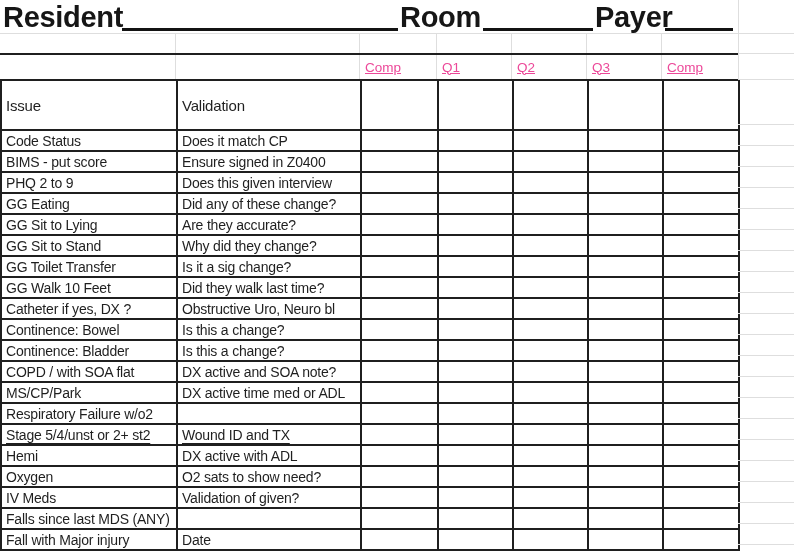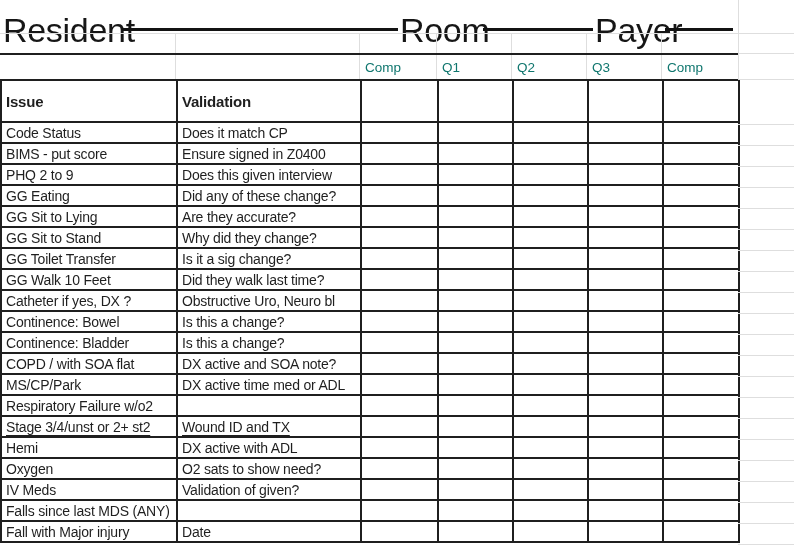--- a/index.html
+++ b/index.html
@@ -7,21 +7,21 @@
   body { font-family:"Liberation Sans", sans-serif; color:var(--text,#1f1f1f); }
 
   .canvas {
     position:relative; width:794px; height:558px;
     background:#fff; overflow:hidden;
   }
 
   
   .title-row { position:absolute; left:0; top:0; width:794px; height:33px; }
   .title-label {
-    position:absolute; top:11px; font-size:34px; font-weight:400;
+    position:absolute; top:1px; font-size:29px; font-weight:700;
     color:#161616; letter-spacing:-0.3px; white-space:nowrap;
   }
   .fill-blank {
     position:absolute; top:1px; height:30px;
     border-bottom:3px solid #131313;
   }
   .lbl-resident { left:3px; }
   .blank-resident { left:122px; width:276px; }
   .lbl-room { left:400px;text-align:center; }
   .blank-room { left:483px; width:110px; }
@@ -43,40 +43,40 @@
 
   
   .quarter-header {
     position:absolute; left:0; top:53px; width:738px; height:26px;
     border-top:2px solid var(--border,#1f1f1f);
     display:flex; align-items:center;
   }
   .quarter-header .qh-cell {
     height:100%; display:flex; align-items:center;
     border-right:1px solid var(--grid,#dedede);
-    font-size:13.5px; color:#0f766e; padding-left:5px; white-space:nowrap;
+    font-size:13.5px; color:#ec4899; padding-left:5px; white-space:nowrap;text-decoration:underline;
   }
   .quarter-header .qh-cell:last-child { border-right:none; }
 
   .w-issue { width:176px; } .w-valid { width:184px; }
   .w-c1 { width:77px; } .w-q { width:75px; } .w-c2 { width:76px; }
 
   
   table.main {
     position:absolute; left:0; top:79px;
     border-collapse:collapse; table-layout:fixed; width:738px;
   }
   table.main td, table.main th {
     border:2px solid var(--border,#1f1f1f);
     overflow:hidden; white-space:nowrap;
     font-size:14px; letter-spacing:-0.2px;
     padding:0 0 0 4px; text-align:left; vertical-align:middle;
     background:#fff;
   }
-  tr.head-row th { height:42px; font-size:15px; font-weight:700; }
+  tr.head-row th { height:50px; font-size:15px; font-weight:400; }
   tr.data-row td { height:21px; }
   td.shaded { background:var(--shade,#d6d6d6); }
   td.u { text-decoration:underline; text-decoration-thickness:2px; text-underline-offset:3px; }
 
   
   .margin-lines { position:absolute; left:738px; top:0; width:56px; height:558px; }
   .margin-lines .hline { left:0; width:56px; }
 </style>
 </head>
 <body>
@@ -255,21 +255,21 @@
         <tr class="data-row">
           <td>Respiratory Failure w/o2</td>
           <td></td>
           <td></td>
           <td></td>
           <td></td>
           <td></td>
           <td></td>
         </tr>
         <tr class="data-row">
-          <td class="shaded u">Stage 3/4/unst or 2+ st2</td>
+          <td class="shaded u">Stage 5/4/unst or 2+ st2</td>
           <td class="shaded u">Wound ID and TX</td>
           <td></td>
           <td></td>
           <td></td>
           <td></td>
           <td></td>
         </tr>
         <tr class="data-row">
           <td class="shaded">Hemi</td>
           <td class="shaded">DX active with ADL</td>

